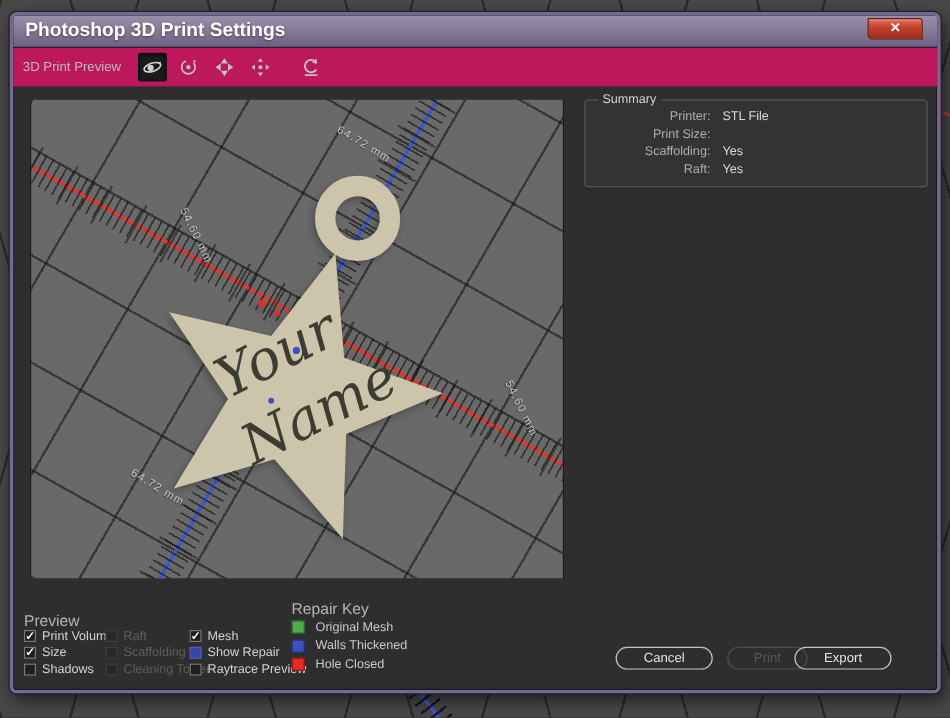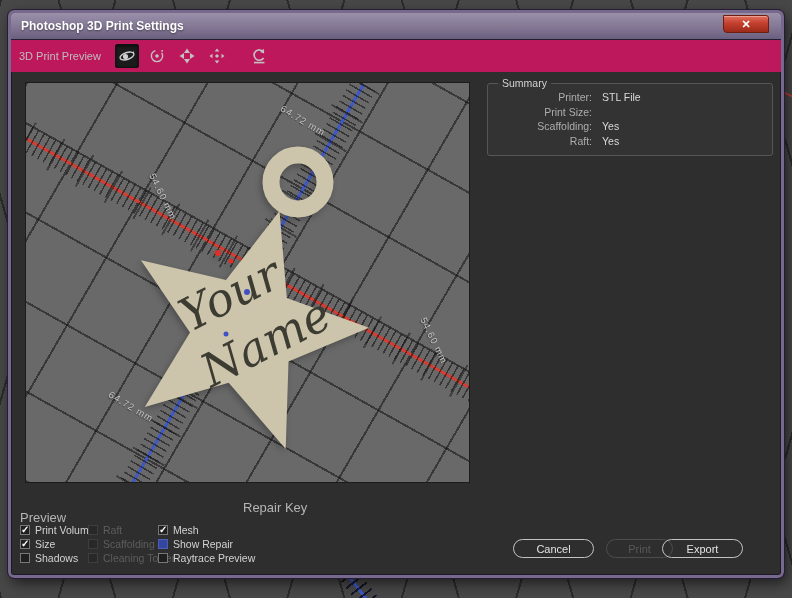--- a/index.html
+++ b/index.html
@@ -30,21 +30,21 @@
     box-shadow:3px 5px 14px rgba(0,0,0,.6), inset 0 0 0 1px #1c1824;
     z-index:5;
   }
   .titlebar {
     position:absolute; left:0; top:0; width:770px; height:27px;
     background:linear-gradient(180deg,#9a90aa 0%,#837794 55%,#6a5f7f 100%);
     border-radius:3px 3px 0 0;
     border-bottom:1px solid #241f30;
     display:flex; align-items:center;
   }
-  .title-text { color:#ffffff; font-size:12px; font-weight:bold; padding-left:10px;
+  .title-text { color:#ffffff; font-size:16px; font-weight:bold; padding-left:10px;
     text-shadow:0 1px 2px rgba(0,0,0,.45); }
   .close-btn {
     position:absolute; left:712px; top:2px; width:46px; height:18px;
     background:linear-gradient(180deg,#e2705c 0%,#c3402e 45%,#9d2a1a 100%);
     border:1px solid #6f1d10; border-radius:0 3px 0 4px;
     color:#fff; font-size:11px; font-weight:bold; text-align:center; line-height:16px;
     cursor:pointer; box-shadow:inset 0 1px 0 rgba(255,255,255,.35);
   }
   .toolbar {
     position:absolute; left:0; top:27px; width:770px; height:32px;
@@ -287,17 +287,31 @@
       <span class="cbbox"></span>
       <span>Show Repair</span>
     </div>
     <div class="cbrow" data-state="unchecked">
       <span class="cbbox"></span>
       <span>Raytrace Preview</span>
     </div>
   </div>
 
   <span class="section-title repair-title">Repair Key</span>
+  <div class="repair-items">
+    <div class="repair-row">
+      <span class="swatch" style="background: rgb(79, 174, 74);"></span>
+      <span>Original Mesh</span>
+    </div>
+    <div class="repair-row">
+      <span class="swatch" style="background: rgb(63, 81, 193);"></span>
+      <span>Walls Thickened</span>
+    </div>
+    <div class="repair-row">
+      <span class="swatch" style="background: rgb(227, 44, 38);"></span>
+      <span>Hole Closed</span>
+    </div>
+  </div>
 
   <button class="btn btn-cancel">Cancel</button>
   <button class="btn btn-print" disabled="">Print</button>
   <button class="btn btn-export">Export</button>
 </div>
 
 </body></html>

